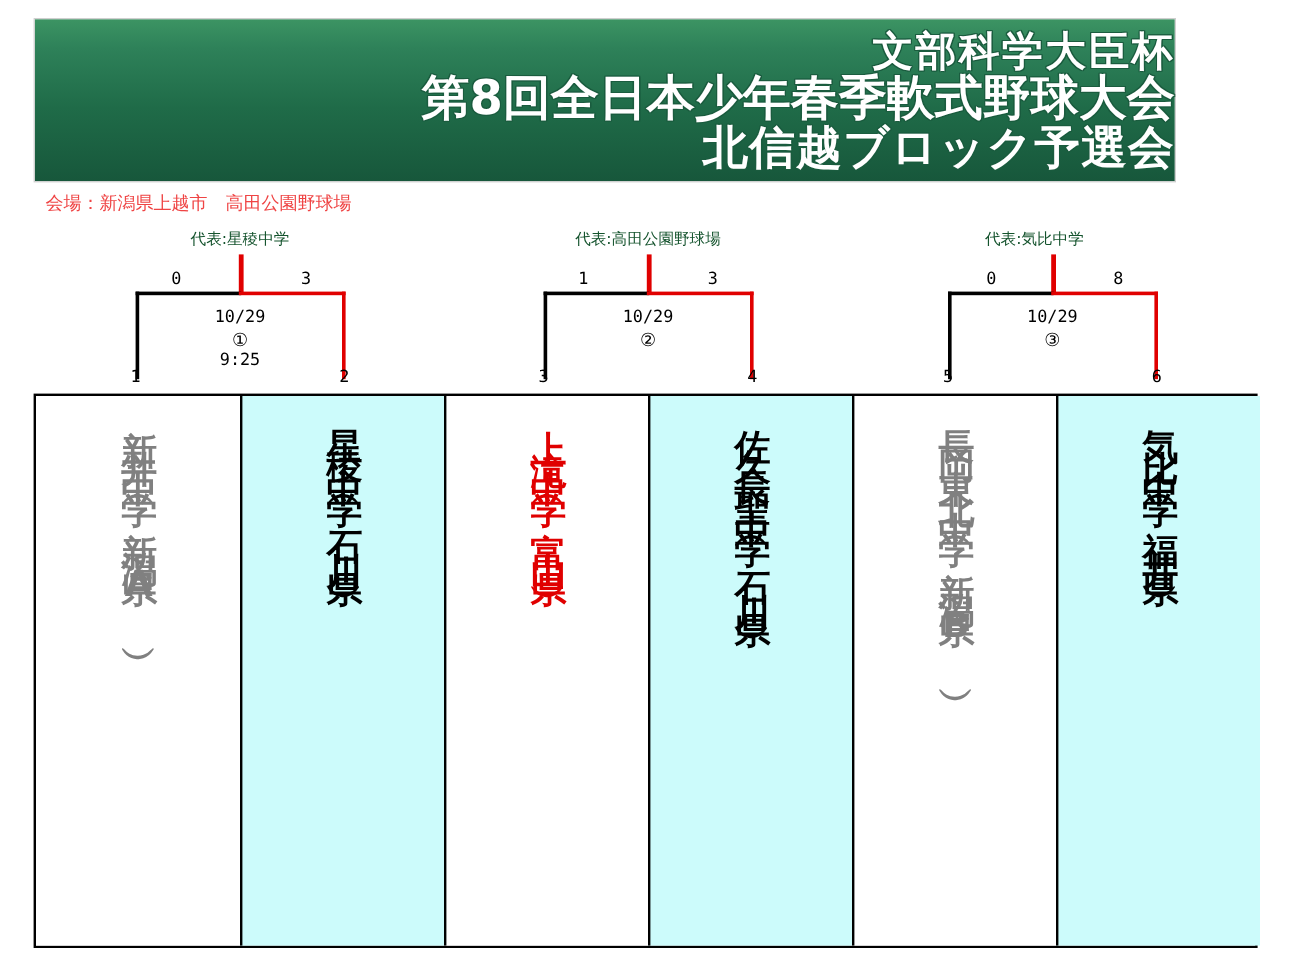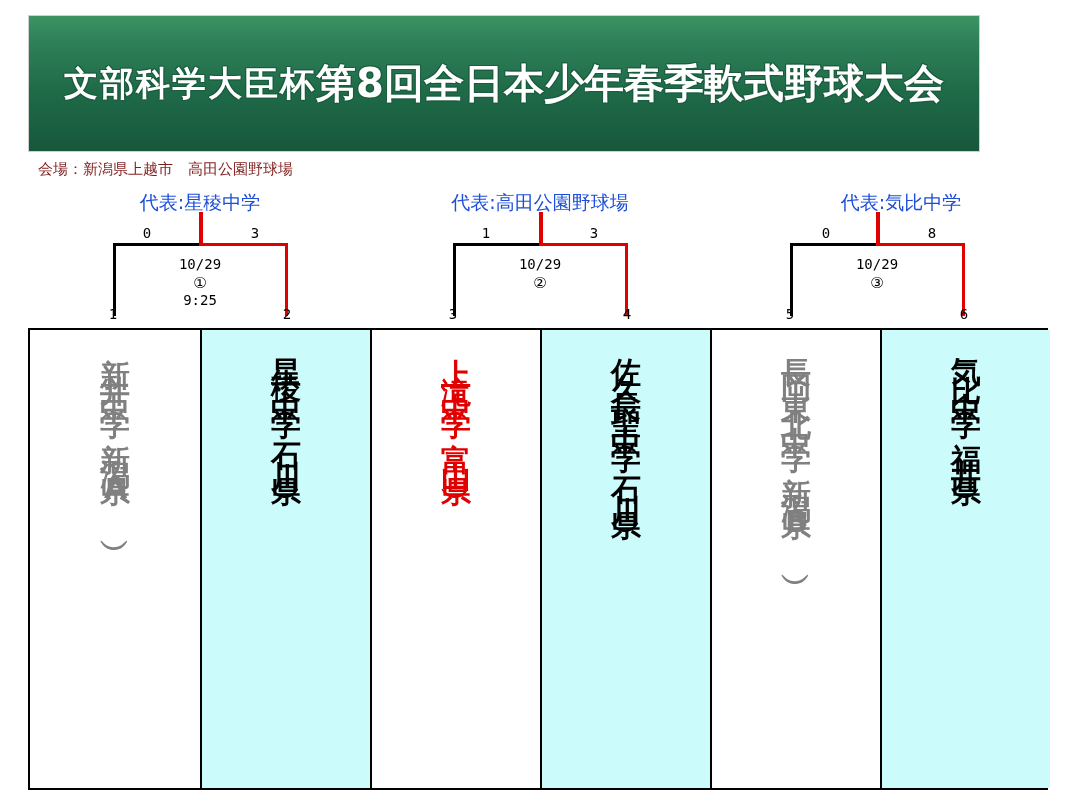--- a/index.html
+++ b/index.html
@@ -10,48 +10,48 @@
     overflow:hidden;position:relative;
   }
   #stage{position:absolute;left:0;top:0;width:1078px;height:796px;}
 
   
   .banner{
     position:absolute;left:28px;top:15px;width:952px;height:137px;
     background:linear-gradient(to bottom,#3c9463 0%,#2e8159 18%,#1f6b48 55%,#17573b 100%);
     border:1px solid #cfcfcf;
     box-sizing:border-box;
-    display:flex;flex-direction:row;align-items:center;justify-content:center;
+    display:flex;flex-direction:column;align-items:flex-end;justify-content:center;
   }
   .banner-line{
     color:#ffffff;
     font-family:"DejaVu Sans","Liberation Sans",sans-serif;
     font-weight:bold;
     letter-spacing:2px;
     line-height:1.0;
     -webkit-text-stroke:0px;
     text-shadow:
        1px 0 0 #1b5c3f, -1px 0 0 #1b5c3f, 0 1px 0 #1b5c3f, 0 -1px 0 #1b5c3f,
        1px 1px 0 #1b5c3f, -1px -1px 0 #1b5c3f, 1px -1px 0 #1b5c3f, -1px 1px 0 #1b5c3f;
     white-space:nowrap;
   }
   .bl1{font-size:34px;margin-bottom:2px;}
   .bl2{font-size:40px;margin-bottom:2px;letter-spacing:0px;}
   .bl3{font-size:38px;letter-spacing:1px;}
 
   
   .venue{
     position:absolute;left:38px;top:160px;
-    font-size:15px;color:#7f1d1d;white-space:nowrap;
+    font-size:15px;color:#ef4444;white-space:nowrap;
     font-family:"DejaVu Sans","Liberation Sans",sans-serif;
   }
 
   
   .rep-label{
-    position:absolute;color:#1d4ed8;font-size:19px;white-space:nowrap;
+    position:absolute;color:#14532d;font-size:13px;white-space:nowrap;
     font-family:"DejaVu Sans","Liberation Sans",sans-serif;
     transform:translateX(-50%);
     text-align:center;
   }
   .score{
     position:absolute;color:#000000;font-size:14px;white-space:nowrap;
     font-family:"DejaVu Sans Mono","Liberation Mono",monospace;
     transform:translateX(-50%);
   }
   .hbar-black{position:absolute;height:3px;background:#000000;}
@@ -105,20 +105,21 @@
   .c-red{color:#e00000;}
 </style>
 </head>
 <body>
 
 <div id="stage">
 
   <div class="banner">
     <div class="banner-line bl1">文部科学大臣杯</div>
     <div class="banner-line bl2">第8回全日本少年春季軟式野球大会</div>
+    <div class="banner-line bl3">北信越ブロック予選会</div>
   </div>
 
   <div class="venue">会場：新潟県上越市　高田公園野球場</div>
 
   <div class="rep-label" style="left:200px;top:190px;">代表:星稜中学</div>
   <div class="stem-red" style="left:199px;top:212px;height:33px;"></div>
   <div class="score" style="left:147px;top:225px;">0</div>
   <div class="score" style="left:255px;top:225px;">3</div>
   <div class="hbar-black" style="left:113px;top:243px;width:88px;"></div>
   <div class="hbar-red" style="left:199px;top:243px;width:89px;"></div>
@@ -141,21 +142,21 @@
   <div class="vline-black" style="left:453px;top:243px;height:73px;"></div>
   <div class="vline-red" style="left:625px;top:243px;height:73px;"></div>
   <div class="match-info" style="left:540px;top:256px;">
     <div>10/29</div>
     <div class="circ">②</div>
     <div></div>
   </div>
   <div class="seed-num" style="left:453px;top:306px;">3</div>
   <div class="seed-num" style="left:627px;top:306px;">4</div>
 
-  <div class="rep-label" style="left:901px;top:190px;">代表:気比中学</div>
+  <div class="rep-label" style="left:862px;top:190px;">代表:気比中学</div>
   <div class="stem-red" style="left:876px;top:212px;height:33px;"></div>
   <div class="score" style="left:826px;top:225px;">0</div>
   <div class="score" style="left:932px;top:225px;">8</div>
   <div class="hbar-black" style="left:790px;top:243px;width:88px;"></div>
   <div class="hbar-red" style="left:876px;top:243px;width:89px;"></div>
   <div class="vline-black" style="left:790px;top:243px;height:73px;"></div>
   <div class="vline-red" style="left:962px;top:243px;height:73px;"></div>
   <div class="match-info" style="left:877px;top:256px;">
     <div>10/29</div>
     <div class="circ">③</div>

